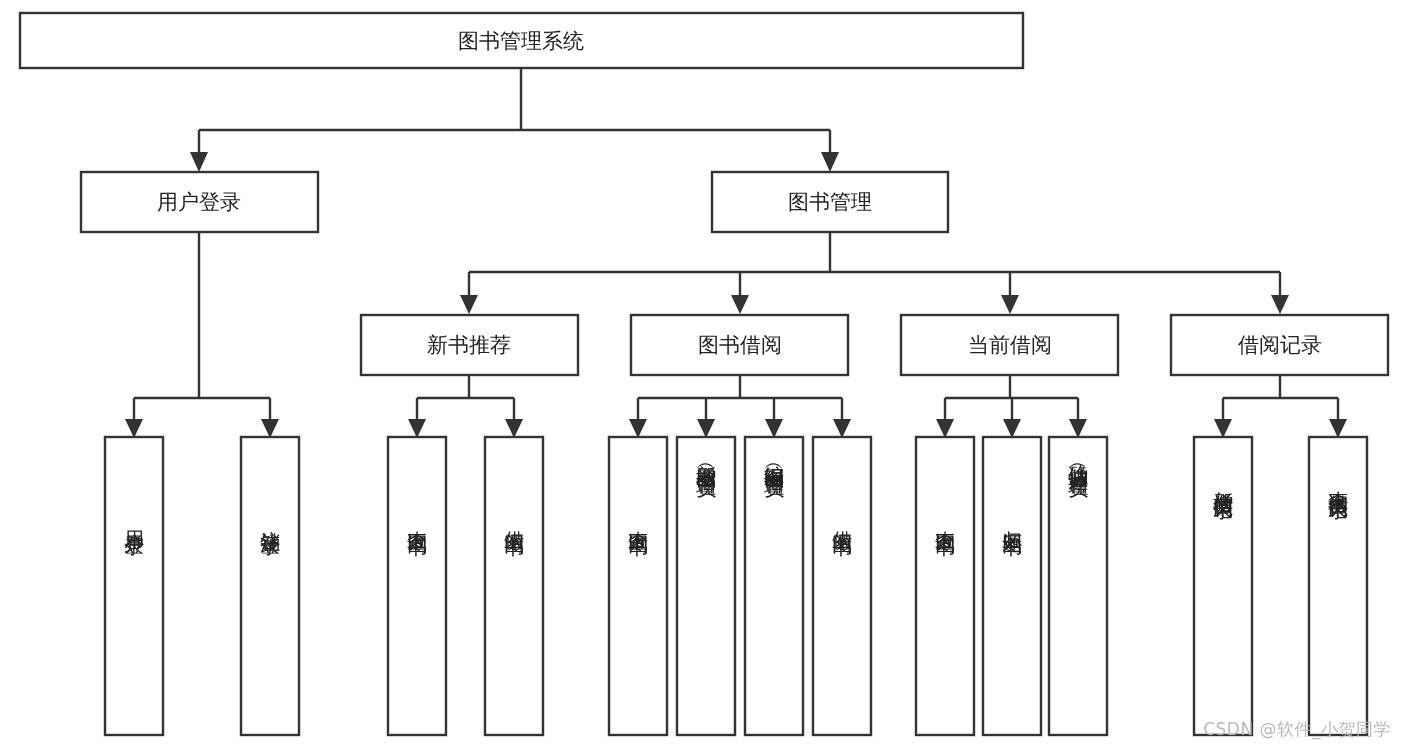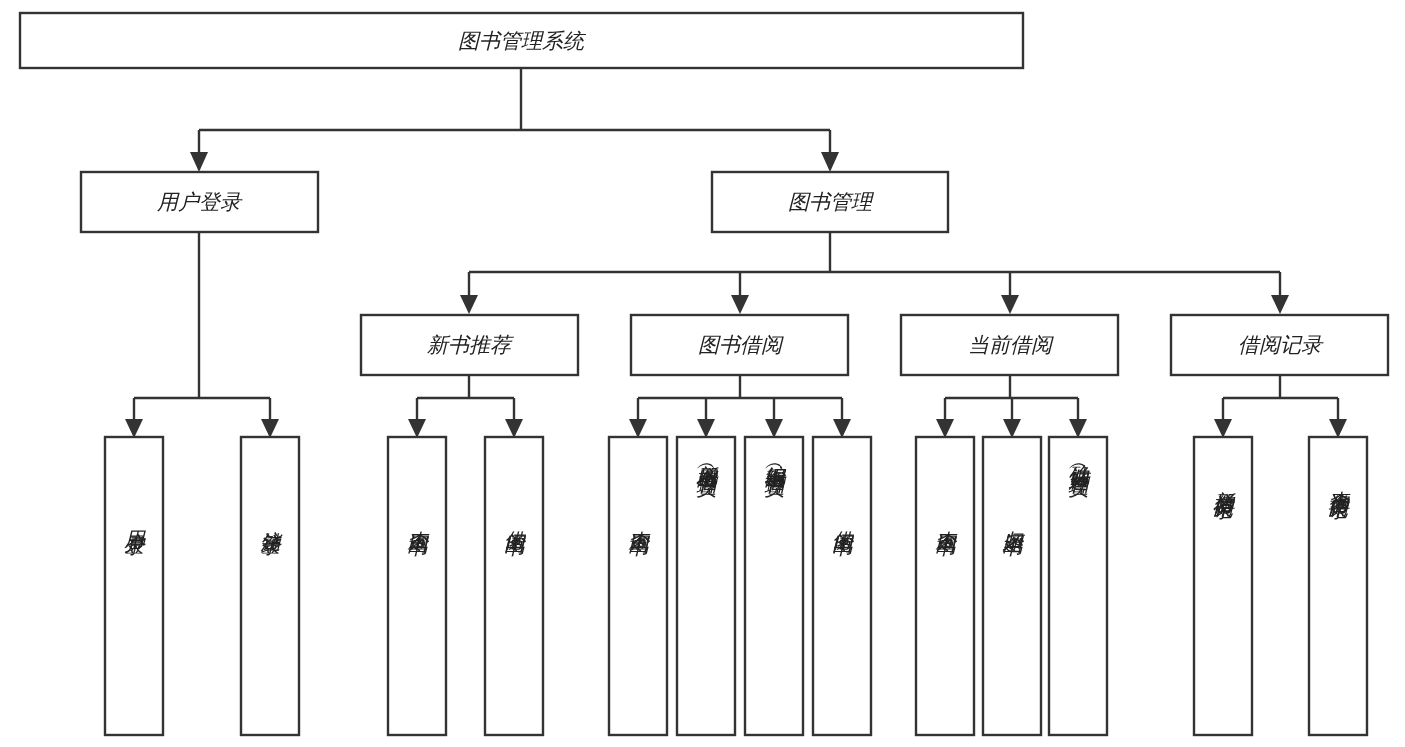--- a/index.html
+++ b/index.html
@@ -10,21 +10,20 @@
   }
   body {
     font-family: "DejaVu Sans", "Liberation Sans", sans-serif;
   }
   #diagram-root {
     position: relative;
     width: 1405px;
     height: 747px;
     background: #ffffff;
     overflow: hidden;
-    font-style: italic;
   }
   svg#flow-svg {
     position: absolute;
     top: 0;
     left: 0;
     width: 1405px;
     height: 747px;
     display: block;
   }
   .node-box {
@@ -251,14 +250,15 @@
     <span class="leaf-label" style="margin-top:12px;">确认归还（管理员）</span>
   </div>
 
   <div class="leaf-label-wrap" style="left:1194px; top:437px; width:58px; height:298px;">
     <span class="leaf-label" style="margin-top:38px;">新增借阅记录</span>
   </div>
   <div class="leaf-label-wrap" style="left:1309px; top:437px; width:58px; height:298px;">
     <span class="leaf-label" style="margin-top:38px;">查询借阅记录</span>
   </div>
 
+  <div class="watermark">CSDN @软件_小贺同学</div>
 
 </div>
 
 </body></html>

